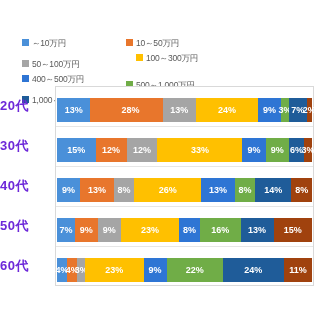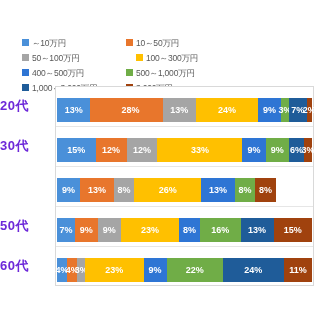--- a/index.html
+++ b/index.html
@@ -16,21 +16,21 @@
   
   #legend{
     position:absolute;left:22px;top:36px;width:308px;
     display:flex;flex-wrap:wrap;align-content:flex-start;
   }
   .legend-item{
     display:flex;align-items:center;
     width:104px;height:13px;margin-bottom:2px;
     white-space:nowrap;overflow:hidden;
   }
-  .legend-item.wide{width:114px;}
+  .legend-item.wide{width:114px;margin-top:6px;}
   .legend-swatch{
     width:7px;height:7px;flex:0 0 auto;margin-right:3px;
   }
   .legend-label{
     font-size:8.5px;color:#595959;line-height:10px;
     letter-spacing:-0.2px;
   }
 
   
   #plot-frame{
@@ -139,27 +139,29 @@
           <div class="seg" style="background: rgb(232, 118, 44); width: 12.1212%;">12%</div>
           <div class="seg" style="background: rgb(165, 165, 165); width: 12.1212%;">12%</div>
           <div class="seg" style="background: rgb(255, 192, 0); width: 33.3333%;">33%</div>
           <div class="seg" style="background: rgb(46, 117, 212); width: 9.09091%;">9%</div>
           <div class="seg" style="background: rgb(112, 173, 71); width: 9.09091%;">9%</div>
           <div class="seg" style="background: rgb(31, 92, 153); width: 6.06061%;">6%</div>
           <div class="seg" style="background: rgb(160, 66, 14); width: 3.0303%;">3%</div>
         </div>
       </div>
       <div class="row">
+        <div class="row-label">40代</div>
         <div class="bar">
           <div class="seg" style="background: rgb(74, 144, 217); width: 9.09091%;">9%</div>
           <div class="seg" style="background: rgb(232, 118, 44); width: 13.1313%;">13%</div>
           <div class="seg" style="background: rgb(165, 165, 165); width: 8.08081%;">8%</div>
           <div class="seg" style="background: rgb(255, 192, 0); width: 26.2626%;">26%</div>
           <div class="seg" style="background: rgb(46, 117, 212); width: 13.1313%;">13%</div>
           <div class="seg" style="background: rgb(112, 173, 71); width: 8.08081%;">8%</div>
+          <div class="seg" style="background: rgb(31, 92, 153); width: 14.1414%;">14%</div>
           <div class="seg" style="background: rgb(160, 66, 14); width: 8.08081%;">8%</div>
         </div>
       </div>
       <div class="row">
         <div class="row-label">50代</div>
         <div class="bar">
           <div class="seg" style="background: rgb(74, 144, 217); width: 7%;">7%</div>
           <div class="seg" style="background: rgb(232, 118, 44); width: 9%;">9%</div>
           <div class="seg" style="background: rgb(165, 165, 165); width: 9%;">9%</div>
           <div class="seg" style="background: rgb(255, 192, 0); width: 23%;">23%</div>

